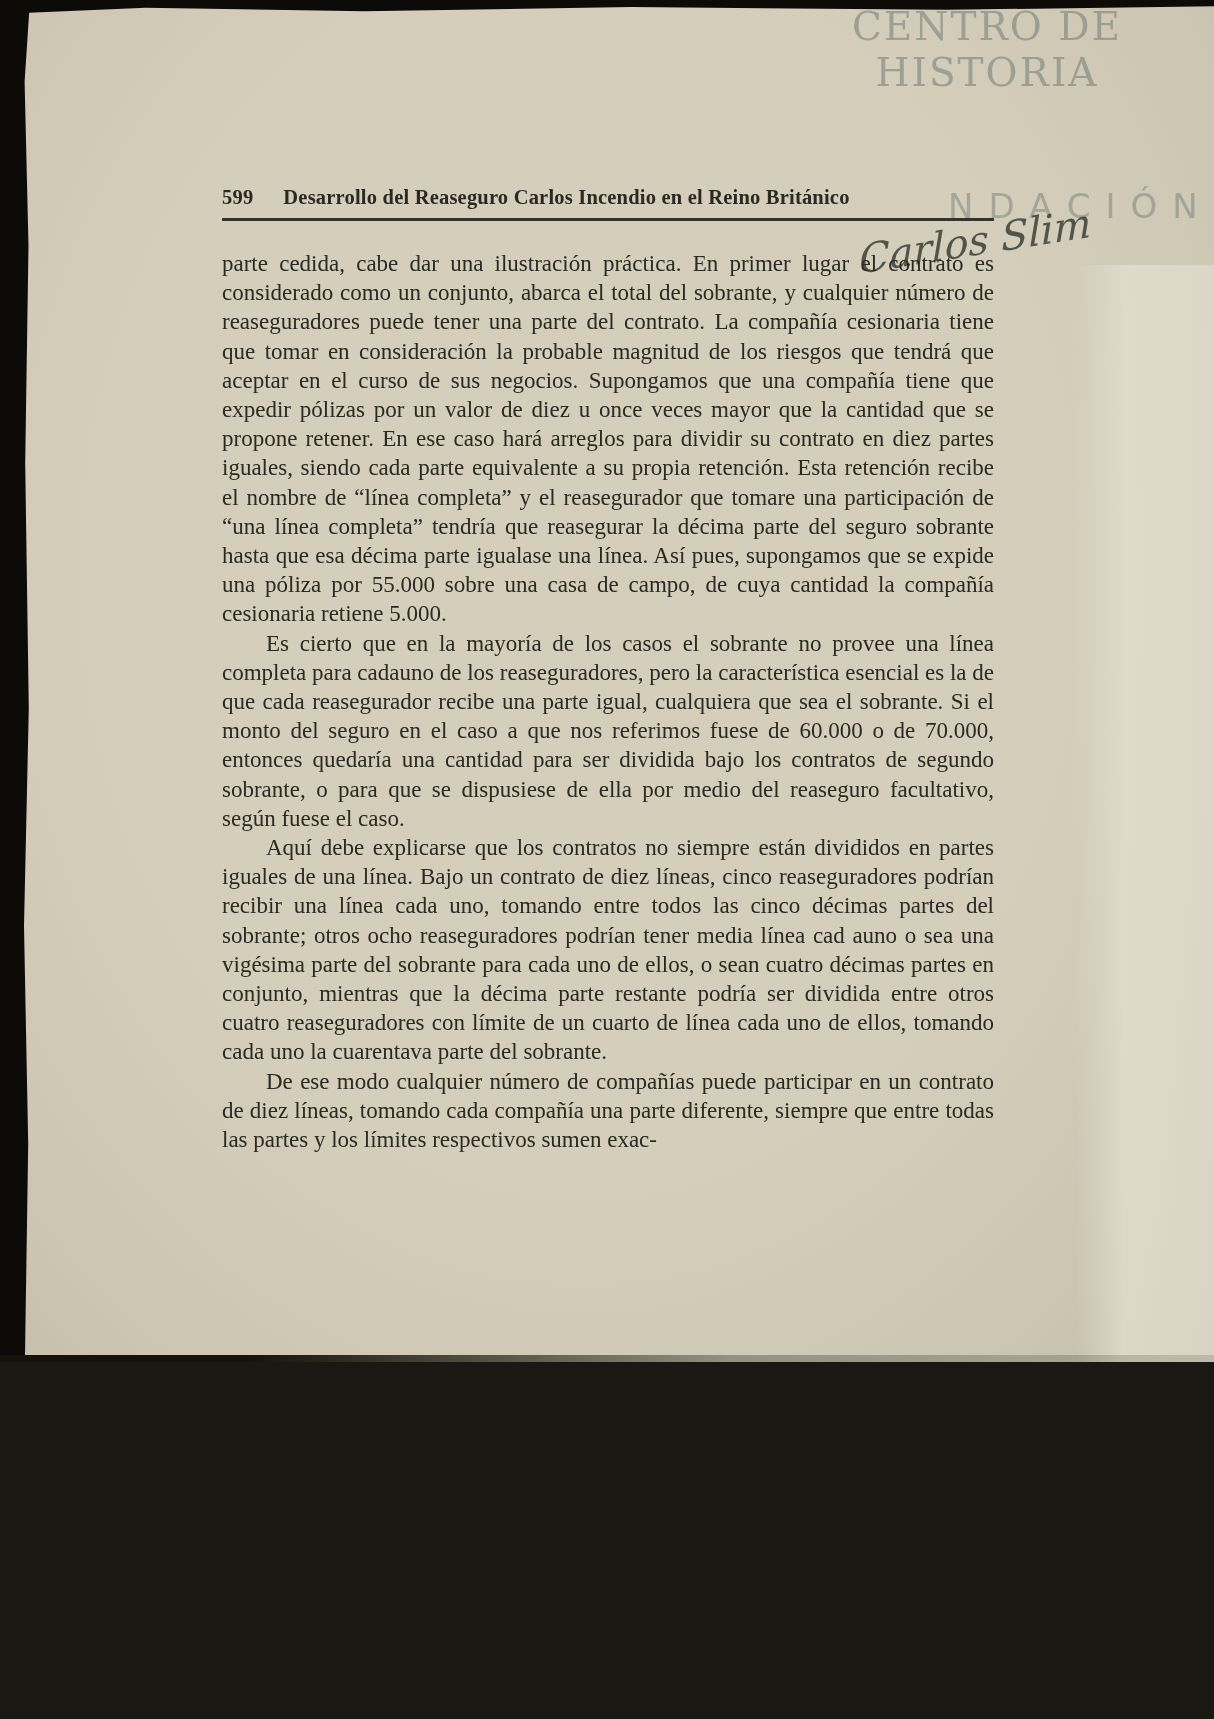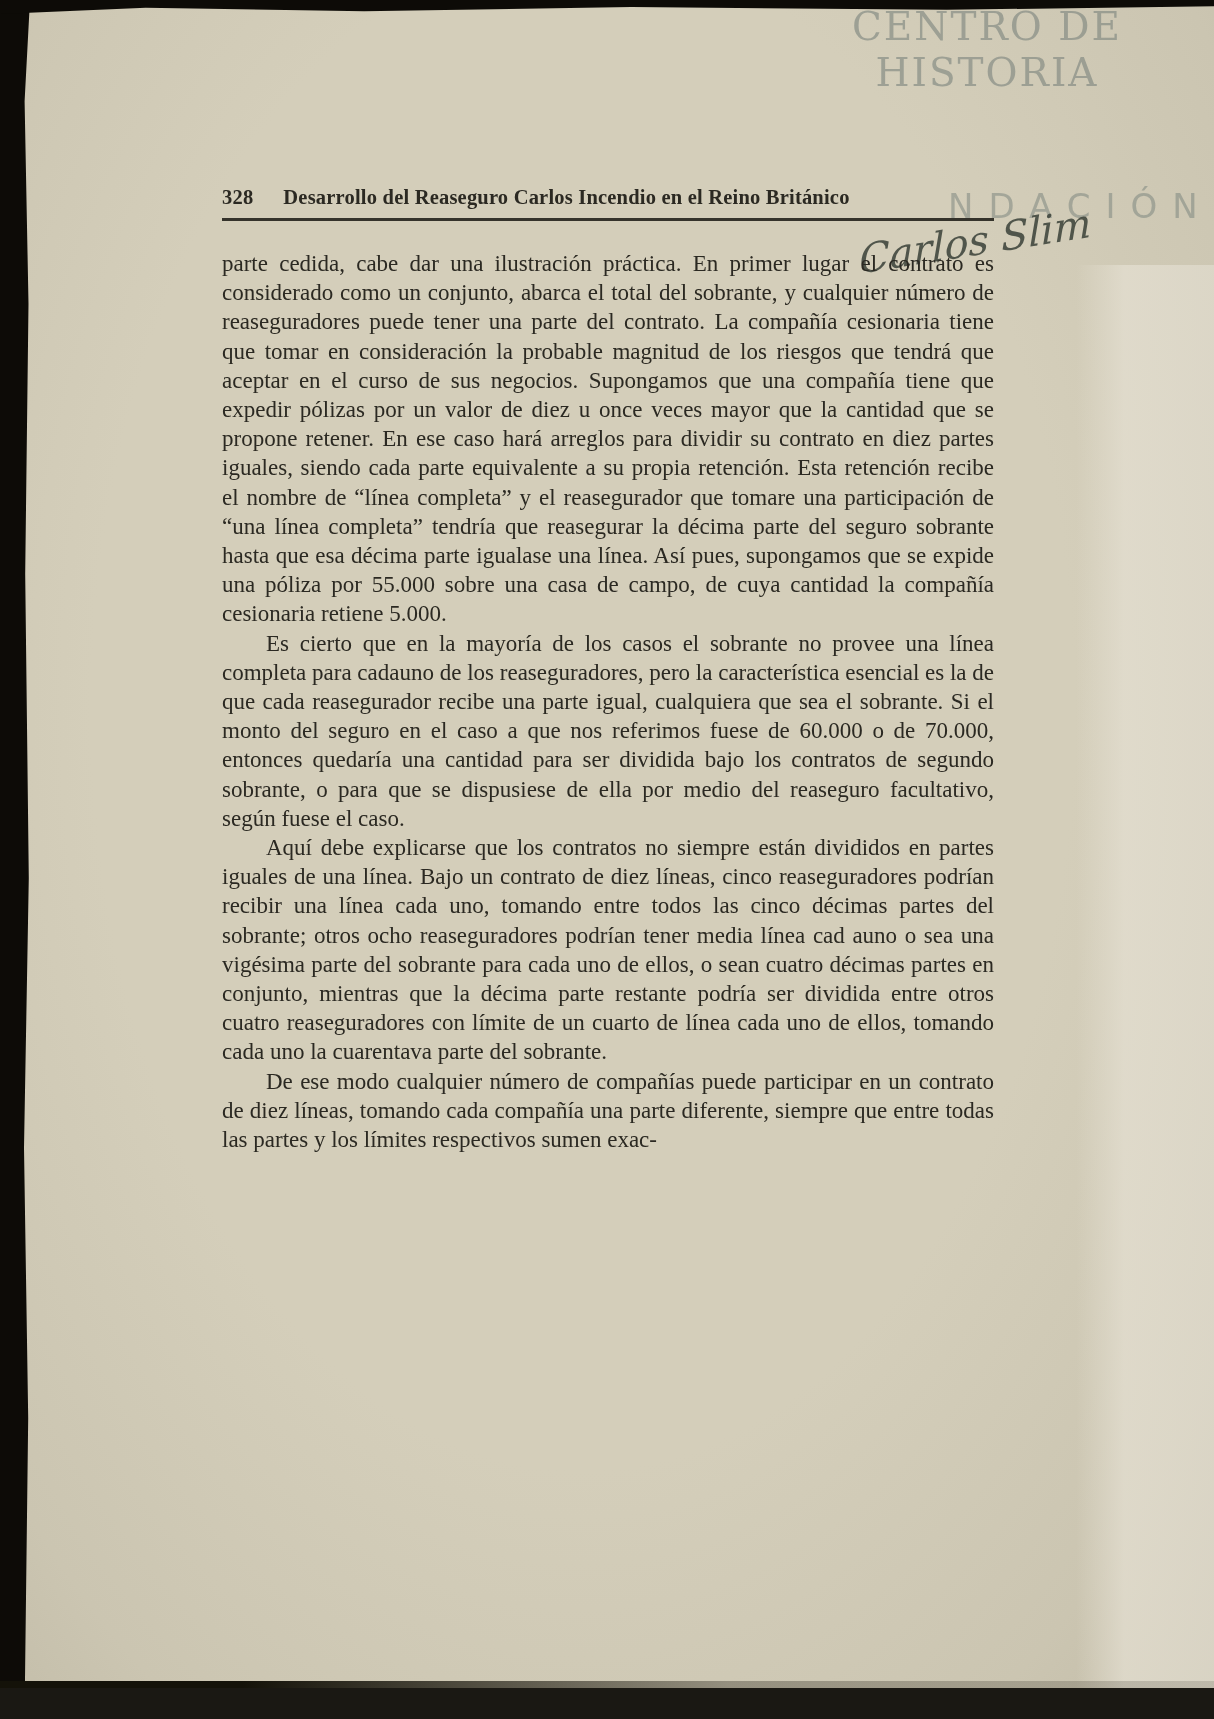--- a/index.html
+++ b/index.html
@@ -4,21 +4,21 @@
 <style>
   html, body {
     margin: 0;
     padding: 0;
     background: #1a1813;
     font-family: "Liberation Serif", serif;
   }
   .scan {
     position: relative;
     width: 1214px;
-    height: 1688px;
+    height: 1362px;
     margin: 0 auto;
     overflow: hidden;
     background:
       radial-gradient(ellipse at 48% 42%, #d4ceba 55%, #cbc5b1 85%, #c2bca8 100%);
   }
   
   .edge-left {
     position: absolute;
     left: 0; top: 0;
     width: 30px; height: 100%;
@@ -112,21 +112,21 @@
   <div class="watermark">
     <div>CENTRO DE</div>
     <div>HISTORIA</div>
   </div>
 
   <div class="foundation">NDACIÓN</div>
 
   <div class="signature">Carlos Slim</div>
 
   <div class="header">
-    <span class="pageno">328</span><span class="title">Desarrollo del Reaseguro Carlos Incendio en el Reino Británico</span>
+    <span class="pageno">599</span><span class="title">Desarrollo del Reaseguro Carlos Incendio en el Reino Británico</span>
   </div>
 
   <div class="body-text">
     <p>parte cedida, cabe dar una ilustración práctica. En primer lugar el contrato es considerado como un conjunto, abarca el total del sobrante, y cualquier número de reaseguradores puede tener una parte del contrato. La compañía cesionaria tiene que tomar en consideración la probable magnitud de los riesgos que tendrá que aceptar en el curso de sus negocios. Supongamos que una compañía tiene que expedir pólizas por un valor de diez u once veces mayor que la cantidad que se propone retener. En ese caso hará arreglos para dividir su contrato en diez partes iguales, siendo cada parte equivalente a su propia retención. Esta retención recibe el nombre de “línea completa” y el reasegurador que tomare una participación de “una línea completa” tendría que reasegurar la décima parte del seguro sobrante hasta que esa décima parte igualase una línea. Así pues, supongamos que se expide una póliza por 55.000 sobre una casa de campo, de cuya cantidad la compañía cesionaria retiene 5.000.</p>
     <p class="indent">Es cierto que en la mayoría de los casos el sobrante no provee una línea completa para cadauno de los reaseguradores, pero la característica esencial es la de que cada reasegurador recibe una parte igual, cualquiera que sea el sobrante. Si el monto del seguro en el caso a que nos referimos fuese de 60.000 o de 70.000, entonces quedaría una cantidad para ser dividida bajo los contratos de segundo sobrante, o para que se dispusiese de ella por medio del reaseguro facultativo, según fuese el caso.</p>
     <p class="indent">Aquí debe explicarse que los contratos no siempre están divididos en partes iguales de una línea. Bajo un contrato de diez líneas, cinco reaseguradores podrían recibir una línea cada uno, tomando entre todos las cinco décimas partes del sobrante; otros ocho reaseguradores podrían tener media línea cad auno o sea una vigésima parte del sobrante para cada uno de ellos, o sean cuatro décimas partes en conjunto, mientras que la décima parte restante podría ser dividida entre otros cuatro reaseguradores con límite de un cuarto de línea cada uno de ellos, tomando cada uno la cuarentava parte del sobrante.</p>
     <p class="indent">De ese modo cualquier número de compañías puede participar en un contrato de diez líneas, tomando cada compañía una parte diferente, siempre que entre todas las partes y los límites respectivos sumen exac-</p>
   </div>
 
   <div class="edge-left"></div>

